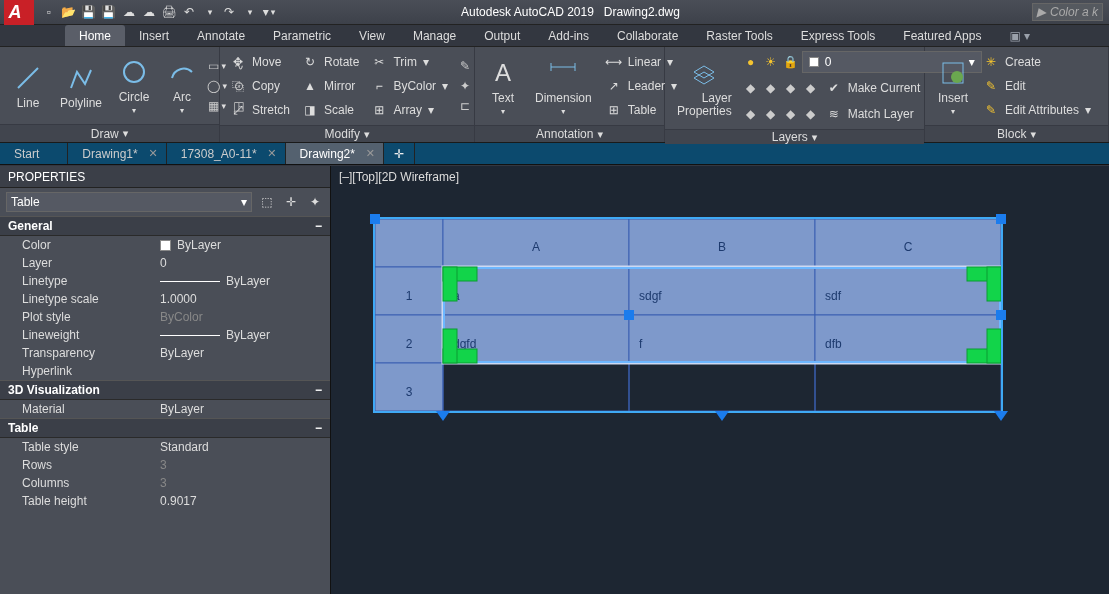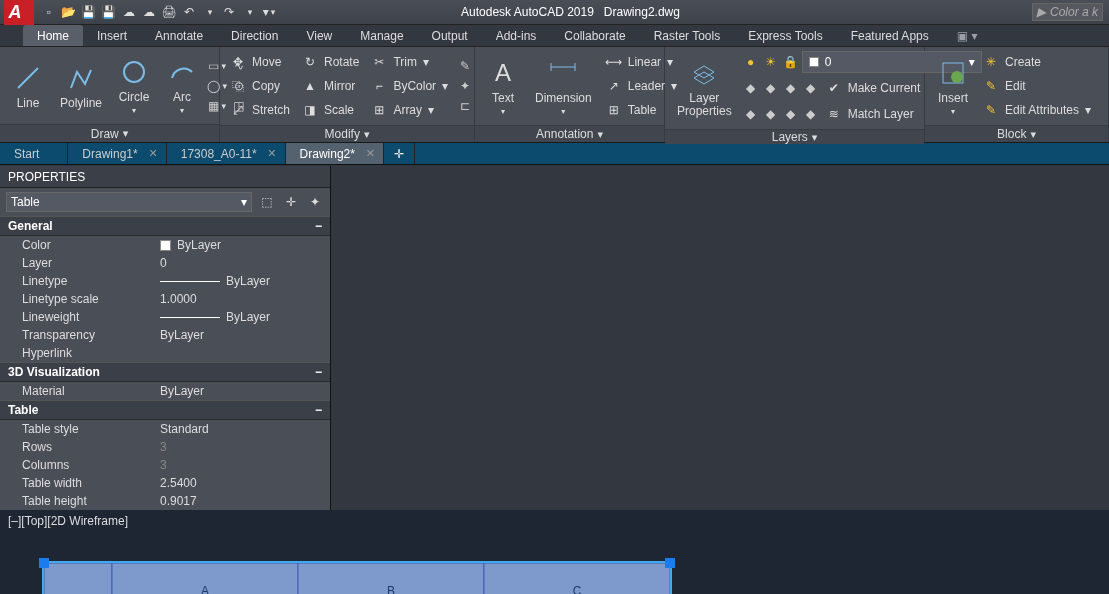--- a/index.html
+++ b/index.html
@@ -4,41 +4,41 @@
 <style>
 * { margin:0; padding:0; box-sizing:border-box; font-family:"Segoe UI",Arial,sans-serif; font-size:12px; }
 body { background:#333740; width:1109px; height:594px; overflow:hidden; position:relative; }
 .qat { height:25px; background:linear-gradient(#4a4e57,#3d414a); display:flex; align-items:center; padding:0 4px; border-bottom:1px solid #222; }
 .logo { width:30px;height:25px;background:#c92027;color:#fff;font-weight:bold;font-size:18px;display:flex;align-items:center;justify-content:center;font-style:italic; }
 .logo::after{content:"";width:0;height:0;border-left:6px solid #c92027;border-top:12px solid transparent;border-bottom:12px solid transparent;margin-left:2px;}
 .qat-btns{display:flex;gap:2px;margin-left:6px;}
 .qat-btn{width:18px;height:18px;display:flex;align-items:center;justify-content:center;color:#ddd;cursor:pointer;}
 .qat-title{position:absolute;left:50%;transform:translateX(-50%);color:#fff;font-size:12px;margin-left:16px;}
 .qat-search{position:absolute;right:6px;display:flex;align-items:center;background:#55595f;border:1px solid #666;height:18px;padding:0 4px;color:#aaa;font-style:italic;}
-.ribbon-tabs{height:22px;display:flex;align-items:stretch;background:#333740;border-bottom:1px solid #222;padding-left:23px;}
+.ribbon-tabs{height:22px;display:flex;align-items:stretch;background:#333740;border-bottom:1px solid #222;padding-left:65px;}
 .rtab{padding:0 14px;display:flex;align-items:center;color:#ddd;cursor:pointer;}
 .rtab.active{background:#5a5e68;color:#fff;border-radius:3px 3px 0 0;}
 .rtab.icon{color:#9aa0aa;}
 .ribbon{height:96px;background:#4a4e57;display:flex;border-bottom:1px solid #1a1a1a;}
 .panel{border-right:1px solid #373a43;display:flex;flex-direction:column;position:relative;}
 .panel-body{flex:1;display:flex;align-items:center;padding:4px 6px;gap:4px;}
 .panel-title{height:18px;background:#41454e;color:#ddd;display:flex;align-items:center;justify-content:center;gap:4px;font-size:11px;border-top:1px solid #373a43;}
 .bigbtn{display:flex;flex-direction:column;align-items:center;justify-content:center;color:#ddd;padding:2px 6px;cursor:pointer;gap:2px;}
 .bigbtn .ico{width:32px;height:32px;display:flex;align-items:center;justify-content:center;}
 .col{display:flex;flex-direction:column;gap:2px;}
 .row-btn{display:flex;align-items:center;gap:6px;color:#ddd;padding:1px 4px;cursor:pointer;white-space:nowrap;height:22px;}
 .row-btn .smico{width:16px;height:16px;display:flex;align-items:center;justify-content:center;flex-shrink:0;}
 .smallbtn{width:18px;height:18px;display:flex;align-items:center;justify-content:center;color:#ccc;cursor:pointer;}
 .drop::after{content:"▾";font-size:9px;color:#ddd;margin-left:2px;}
 .doctabs{height:22px;background:#0c4a6e;display:flex;align-items:stretch;border-bottom:1px solid #111;}
 .doctab{padding:0 28px 0 14px;display:flex;align-items:center;color:#ccc;position:relative;cursor:pointer;border-right:1px solid #222;}
 .doctab.active{background:#54616f;color:#fff;}
 .doctab .close{position:absolute;right:8px;color:#999;font-size:11px;}
 .doctab.add{padding:0 10px;color:#eee;}
-.workspace{position:absolute;top:166px;left:0;right:0;bottom:0;display:flex;flex-direction:column;}
+.workspace{position:absolute;top:166px;left:0;right:0;bottom:0;display:flex;}
 .props{width:331px;background:#4a4e57;border-right:1px solid #111;display:flex;flex-direction:column;overflow:hidden;}
 .props-hdr{height:22px;background:#3b3f48;color:#fff;display:flex;align-items:center;padding:0 8px;border-bottom:1px solid #222;}
 .props-toolbar{height:28px;display:flex;align-items:center;padding:2px 6px;gap:6px;}
 .props-select{flex:1;background:#555963;border:1px solid #666;color:#fff;height:20px;padding:0 4px;display:flex;align-items:center;justify-content:space-between;cursor:pointer;}
 .props-ico{width:18px;height:18px;color:#ddd;cursor:pointer;display:flex;align-items:center;justify-content:center;}
 .grouphdr{height:20px;background:#3b3f48;color:#fff;font-weight:bold;display:flex;align-items:center;justify-content:space-between;padding:0 8px;border-top:1px solid #555;border-bottom:1px solid #2a2a2a;}
 .grouphdr .minus{font-weight:bold;}
 .proprow{display:flex;height:18px;align-items:center;}
 .proprow .k{width:160px;padding-left:22px;color:#ddd;}
 .proprow .v{flex:1;color:#ddd;display:flex;align-items:center;gap:6px;}
@@ -76,21 +76,21 @@
   <div class="qat-search">
     <span style="margin-right:4px">▶</span>
       <span>Color a k</span>
   </div>
 </div>
 
 <div class="ribbon-tabs" id="rtabs">
     <div class="rtab active">Home</div>
     <div class="rtab">Insert</div>
     <div class="rtab">Annotate</div>
-    <div class="rtab">Direction</div>
+    <div class="rtab">Parametric</div>
     <div class="rtab">View</div>
     <div class="rtab">Manage</div>
     <div class="rtab">Output</div>
     <div class="rtab">Add-ins</div>
     <div class="rtab">Collaborate</div>
     <div class="rtab">Raster Tools</div>
     <div class="rtab">Express Tools</div>
     <div class="rtab">Featured Apps</div>
     <div class="rtab icon">▣ ▾</div>
   </div>
@@ -223,21 +223,21 @@
 
   <div class="panel" style="width:260px">
     <div class="panel-body">
       <div class="bigbtn">
           <div class="ico">
             <svg width="28" height="28">
               <polygon points="4,18 14,12 24,18 14,24" fill="none" stroke="#7bbde8"></polygon>
               <polygon points="4,12 14,6 24,12 14,18" fill="none" stroke="#7bbde8"></polygon>
             </svg>
           </div>
-          <span style="text-align:center;line-height:1.1">Layer
+          <span style="text-align:right;line-height:1.1">Layer
 Properties</span>
         </div>
       <div class="col" style="gap:4px">
         <div style="display:flex;gap:2px;align-items:center">
           <div class="smallbtn" style="color:#f4c430">●</div>
           <div class="smallbtn" style="color:#f4c430">☀</div>
           <div class="smallbtn">🔒</div>
           <div class="layerbox">
               <span style="width:10px;height:10px;background:#fff;border:1px solid #888"></span>
               <span>0</span>
@@ -344,20 +344,26 @@
             <span>ByLayer</span>
           </div>
         </div>
         <div class="proprow">
           <div class="k">Linetype scale</div>
           <div class="v">
             <span>1.0000</span>
           </div>
         </div>
         <div class="proprow">
+          <div class="k">Plot style</div>
+          <div class="v dim">
+            <span>ByColor</span>
+          </div>
+        </div>
+        <div class="proprow">
           <div class="k">Lineweight</div>
           <div class="v">
             <span class="lineimg"></span>
             <span>ByLayer</span>
           </div>
         </div>
         <div class="proprow">
           <div class="k">Transparency</div>
           <div class="v">
             <span>ByLayer</span>
@@ -392,26 +398,20 @@
         <div class="proprow">
           <div class="k">Rows</div>
           <div class="v dim">
             <span>3</span>
           </div>
         </div>
         <div class="proprow">
           <div class="k">Columns</div>
           <div class="v dim">
             <span>3</span>
-          </div>
-        </div>
-        <div class="proprow">
-          <div class="k">Table width</div>
-          <div class="v">
-            <span>2.5400</span>
           </div>
         </div>
         <div class="proprow">
           <div class="k">Table height</div>
           <div class="v">
             <span>0.9017</span>
           </div>
         </div>
       </div>
   </div>

